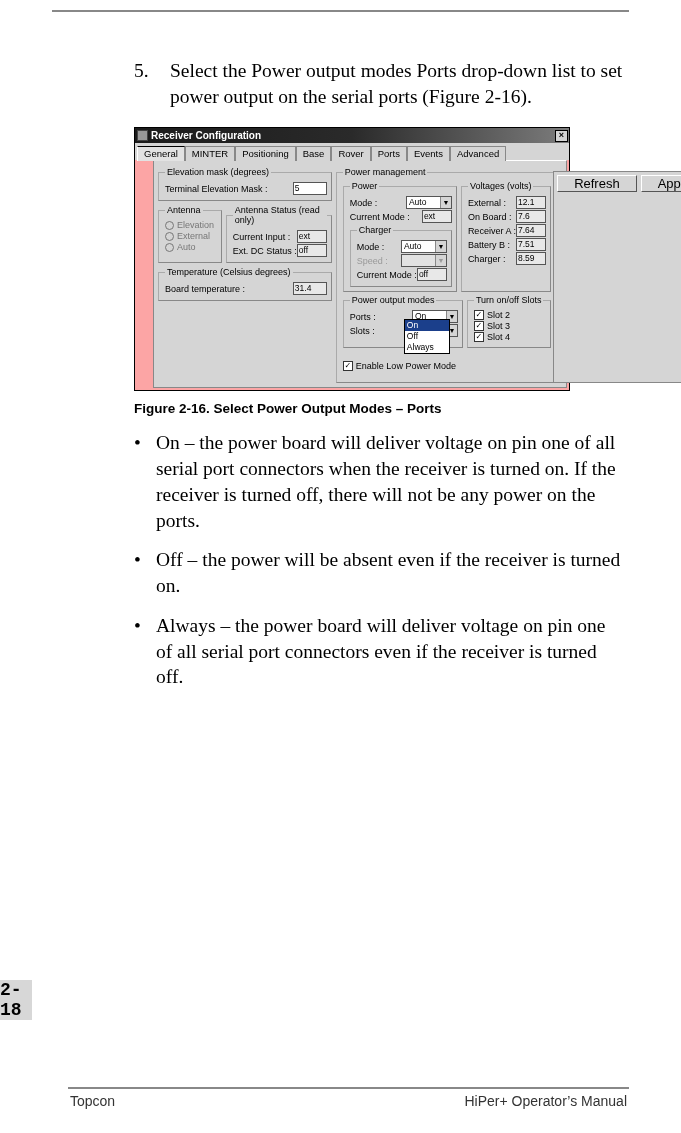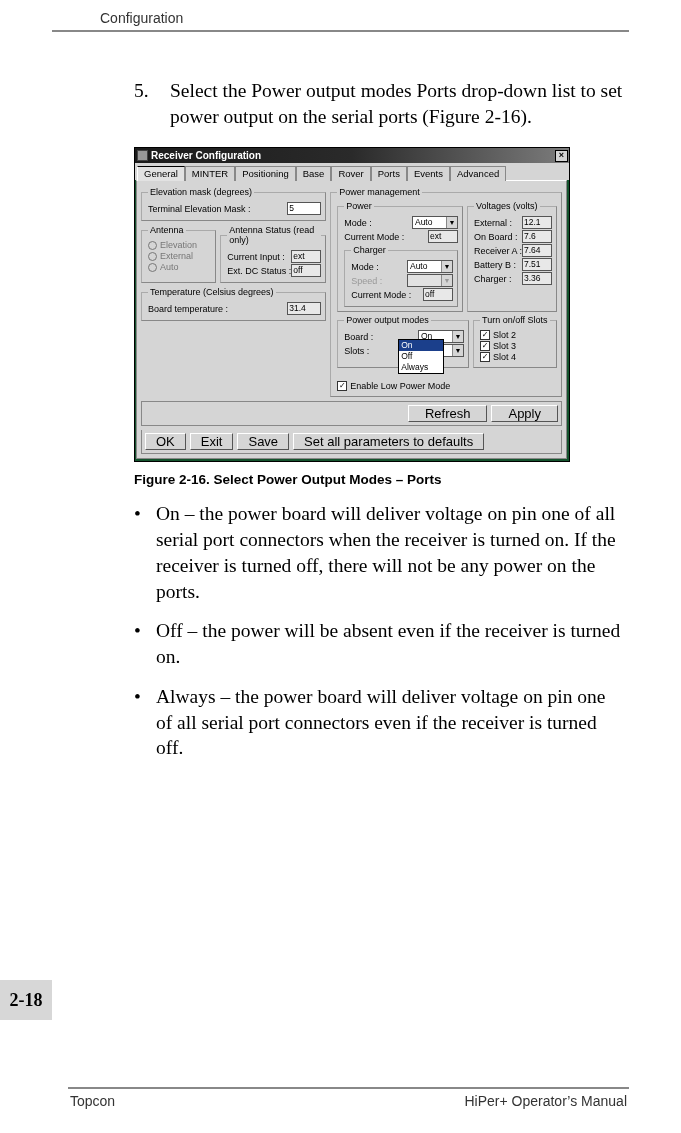--- a/index.html
+++ b/index.html
@@ -41,21 +41,21 @@
   }
   .fig-wrap {
     margin-left: 0;
     margin-bottom: 10px;
   }
 
   
   .dialog {
     width: 436px;
     border: 1px solid #000;
-    background: #14532d;
+    background: #fca5a5;
     font-family: "MS Sans Serif", Arial, sans-serif;
     font-size: 9.5px;
     color: #000;
   }
   .titlebar {
     background: linear-gradient(to right, #1b1b1b, #2a2a2a 50%, #7c7c7c);
     color: #fff;
     height: 15px;
     display: flex;
     align-items: center;
@@ -91,26 +91,25 @@
     position: relative;
     top: 1px;
   }
   .tab.active {
     background: #e2e2e2;
     border-color: #000 #888 #e2e2e2 #fff;
   }
   .tab-body {
     border: 1px solid #888;
     border-top: 1px solid #fff;
-    margin: 0 2px 2px 1px;
+    margin: 0 2px 2px 18px;
     padding: 6px 4px 4px 4px;
     background: #d5d5d5;
     min-height: 228px;
     display: flex;
-    flex-direction: column;
   }
   .cols {
     display: flex;
     gap: 4px;
     flex: 1;
   }
   .leftcol { flex: 0 0 44%; display: flex; flex-direction: column; gap: 4px;}
   .rightcol { flex: 1; display: flex; flex-direction: column; gap: 4px;}
   fieldset.group {
     border: 1px solid #888;
@@ -235,27 +234,27 @@
     margin-bottom: 14px;
   }
   .bullet .dot {
     flex: 0 0 22px;
   }
 
   .page-num-box {
     position: absolute;
     left: 0;
     top: 980px;
-    width: 52px;
+    width: 32px;
     height: 40px;
     background: #d7d7d7;
     display: flex;
     align-items: center;
     justify-content: center;
-    font-family: Liberation Serif, serif;
+    font-family: Liberation Mono, monospace;
     font-weight: bold;
     font-size: 18px;
   }
   .footer {
     position: absolute;
     left: 68px; right: 52px;
     bottom: 24px;
   }
   .foot-rule {
     border: none; border-top: 2px solid #888; margin-bottom: 4px;
@@ -265,21 +264,20 @@
     font-family: Arial, Helvetica, sans-serif;
     font-size: 14px;
     color: #333;
     padding: 0 2px;
   }
 </style>
 </head>
 <body>
 
 <div class="page">
-  <div class="running-head">Configuration</div>
   <hr class="head-rule">
 
   <div class="content">
 
     <div class="step-para">
       <div class="step-num">5.</div>
       <div>Select the Power output modes Ports drop-down list to set power output on the serial ports (Figure 2-16).</div>
     </div>
 
     <div class="fig-wrap">
@@ -408,30 +406,30 @@
                     <div class="field-row">
                         <span>Receiver A :</span>
                         <span class="val-box ro narrow">7.64</span>
                       </div>
                     <div class="field-row">
                         <span>Battery B :</span>
                         <span class="val-box ro narrow">7.51</span>
                       </div>
                     <div class="field-row">
                         <span>Charger :</span>
-                        <span class="val-box ro narrow">3.36</span>
+                        <span class="val-box ro narrow">8.59</span>
                       </div>
                   </fieldset>
                 </div>
 
                 <div class="pm-row">
                   <fieldset class="group pom-list" style="flex:1;">
                     <legend>Power output modes</legend>
                     <div class="field-row">
-                      <span>Board :</span>
+                      <span>Ports :</span>
                       <span class="dd">
                           <span class="dd-text">On</span>
                           <span class="dd-btn">▼</span>
                         </span>
                     </div>
                     <div class="field-row">
                       <span>Slots :</span>
                       <span class="dd">
                           <span class="dd-text"></span>
                           <span class="dd-btn">▼</span>

